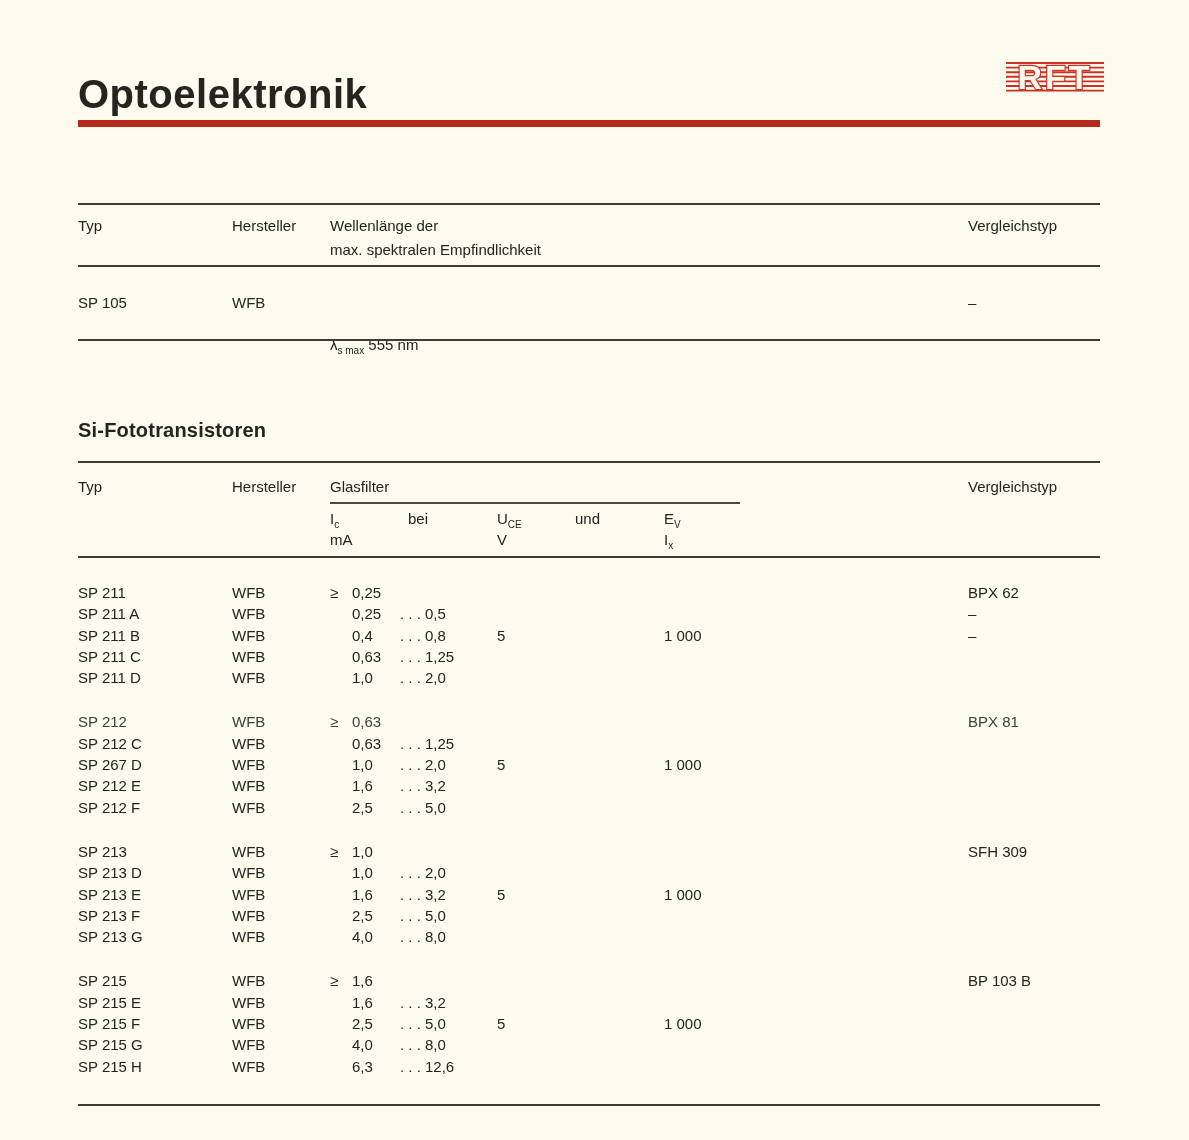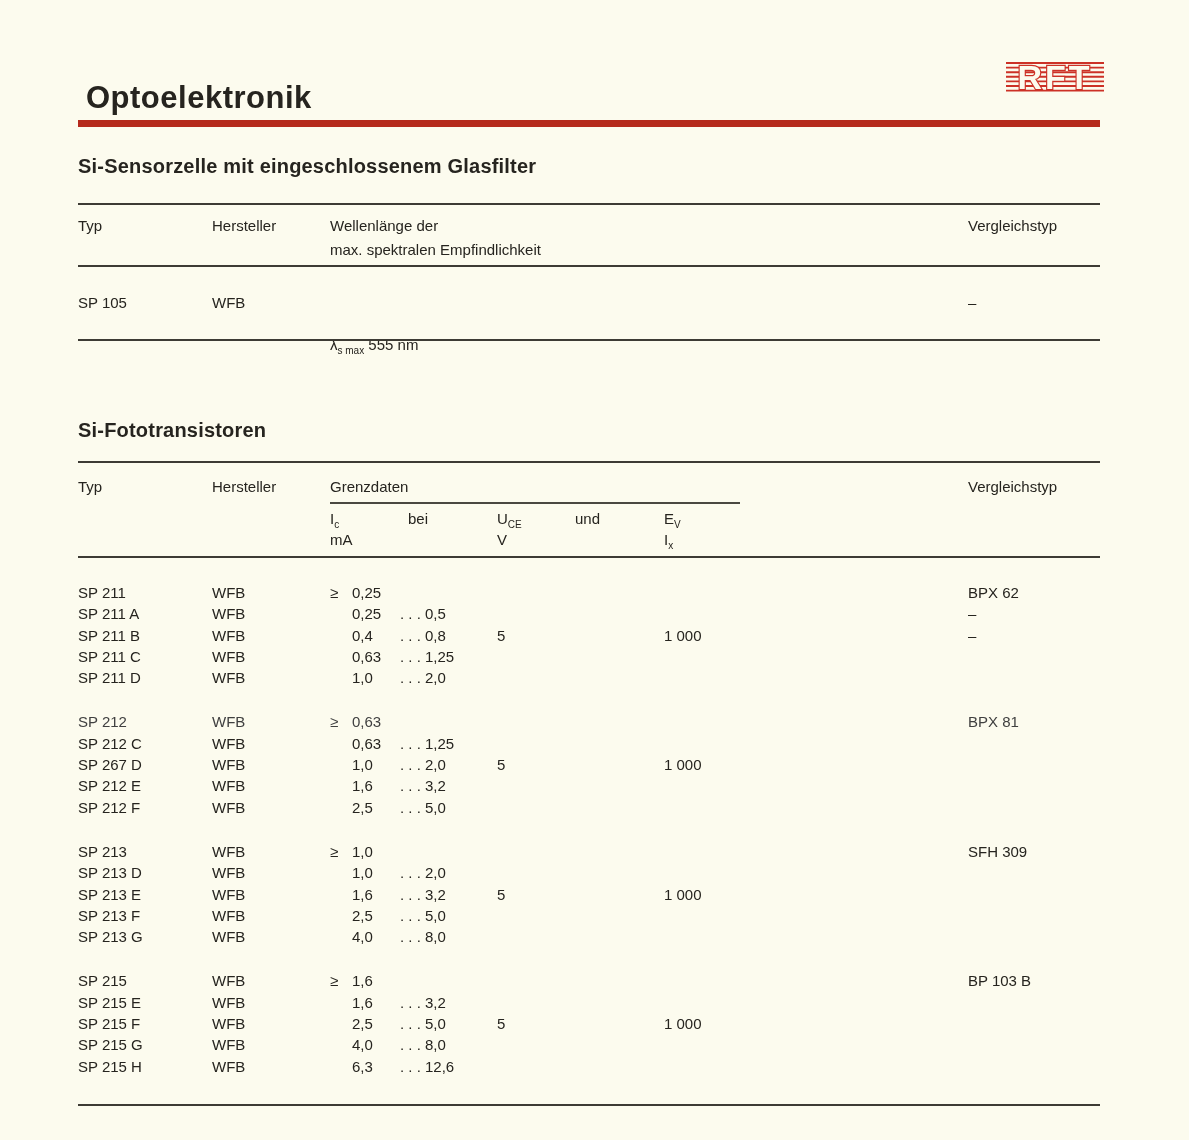--- a/index.html
+++ b/index.html
@@ -8,29 +8,29 @@
     width:1189px;height:1140px;
     background:#fcfbee;
     font-family:"Liberation Sans", sans-serif;
     color:#26241f;
     overflow:hidden;
   }
   .hrule{position:absolute;left:78px;width:1022px;height:2px;background:#3d3b34;}
   .red-rule{position:absolute;left:78px;width:1022px;height:7px;background:#b52a1c;}
   .page-title{
     position:absolute;left:78px;top:72px;
-    font-size:31px;font-weight:bold;letter-spacing:.5px;margin:8px;
+    font-size:40px;font-weight:bold;letter-spacing:.5px;margin:0;
   }
   .section-heading{
     position:absolute;left:78px;
     font-size:20px;font-weight:bold;margin:0;letter-spacing:.2px;
   }
   .cell{position:absolute;white-space:nowrap;font-size:15px;}
   .c-typ{left:78px;}
-  .c-her{left:212px;text-align:right;}
+  .c-her{left:232px;text-align:right;}
   .c-ic{left:330px;}
   .c-uce{left:497px;}
   .c-ev{left:628px;margin-left:36px;}
   .c-vgl{left:968px;}
   sub{font-size:10px;line-height:0;}
   
   #t2-body{position:absolute;left:0;top:584px;width:1189px;}
   .trow{position:relative;height:21.3px;}
   .trow.group-start{margin-top:23px;}
   .trow .cell{top:0;}
@@ -54,21 +54,20 @@
       <line x1="2" y1="23.8" x2="100" y2="23.8"></line>
       <line x1="2" y1="28.4" x2="100" y2="28.4"></line>
       <line x1="2" y1="33" x2="100" y2="33"></line>
       <line x1="2" y1="37.6" x2="100" y2="37.6"></line>
     </g>
     <text x="51" y="36" text-anchor="middle" font-family="Liberation Sans, sans-serif" font-size="34" font-weight="bold" letter-spacing="3" fill="#fcfbee" stroke="#cc3126" stroke-width="2.4" paint-order="stroke">RFT</text>
   </svg>
 
   <div class="red-rule" style="top:120px;"></div>
 
-  <h2 class="section-heading" style="top:155px;">Si-Sensorzelle mit eingeschlossenem Glasfilter</h2>
 
   <div class="hrule" style="top:203px;"></div>
 
   <div>
     <span class="cell c-typ" style="top:217px;">Typ</span>
     <span class="cell c-her" style="top:217px;">Hersteller</span>
     <span class="cell c-ic" style="top:217px;">Wellenlänge der</span>
     <span class="cell c-ic" style="top:241px;">max. spektralen Empfindlichkeit</span>
     <span class="cell c-vgl" style="top:217px;">Vergleichstyp</span>
   </div>
@@ -84,21 +83,21 @@
 
   <div class="hrule" style="top:339px;"></div>
 
   <h2 class="section-heading" style="top:419px;">Si-Fototransistoren</h2>
 
   <div class="hrule" style="top:461px;"></div>
 
   <div>
     <span class="cell c-typ" style="top:478px;">Typ</span>
     <span class="cell c-her" style="top:478px;">Hersteller</span>
-    <span class="cell c-ic" style="top:478px;">Grenzdaten</span>
+    <span class="cell c-ic" style="top:478px;">Glasfilter</span>
     <span class="cell c-vgl" style="top:478px;">Vergleichstyp</span>
 
     <div style="position:absolute;left:330px;top:502px;width:410px;height:1.6px;background:#4a4840;"></div>
 
     <span class="cell c-ic" style="top:510px;"><span>I</span><sub>c</sub></span>
     <span class="cell" style="left:408px;top:510px;">bei</span>
     <span class="cell c-uce" style="top:510px;"><span>U</span><sub>CE</sub></span>
     <span class="cell" style="left:575px;top:510px;">und</span>
     <span class="cell c-ev" style="top:510px;"><span>E</span><sub>V</sub></span>
 

